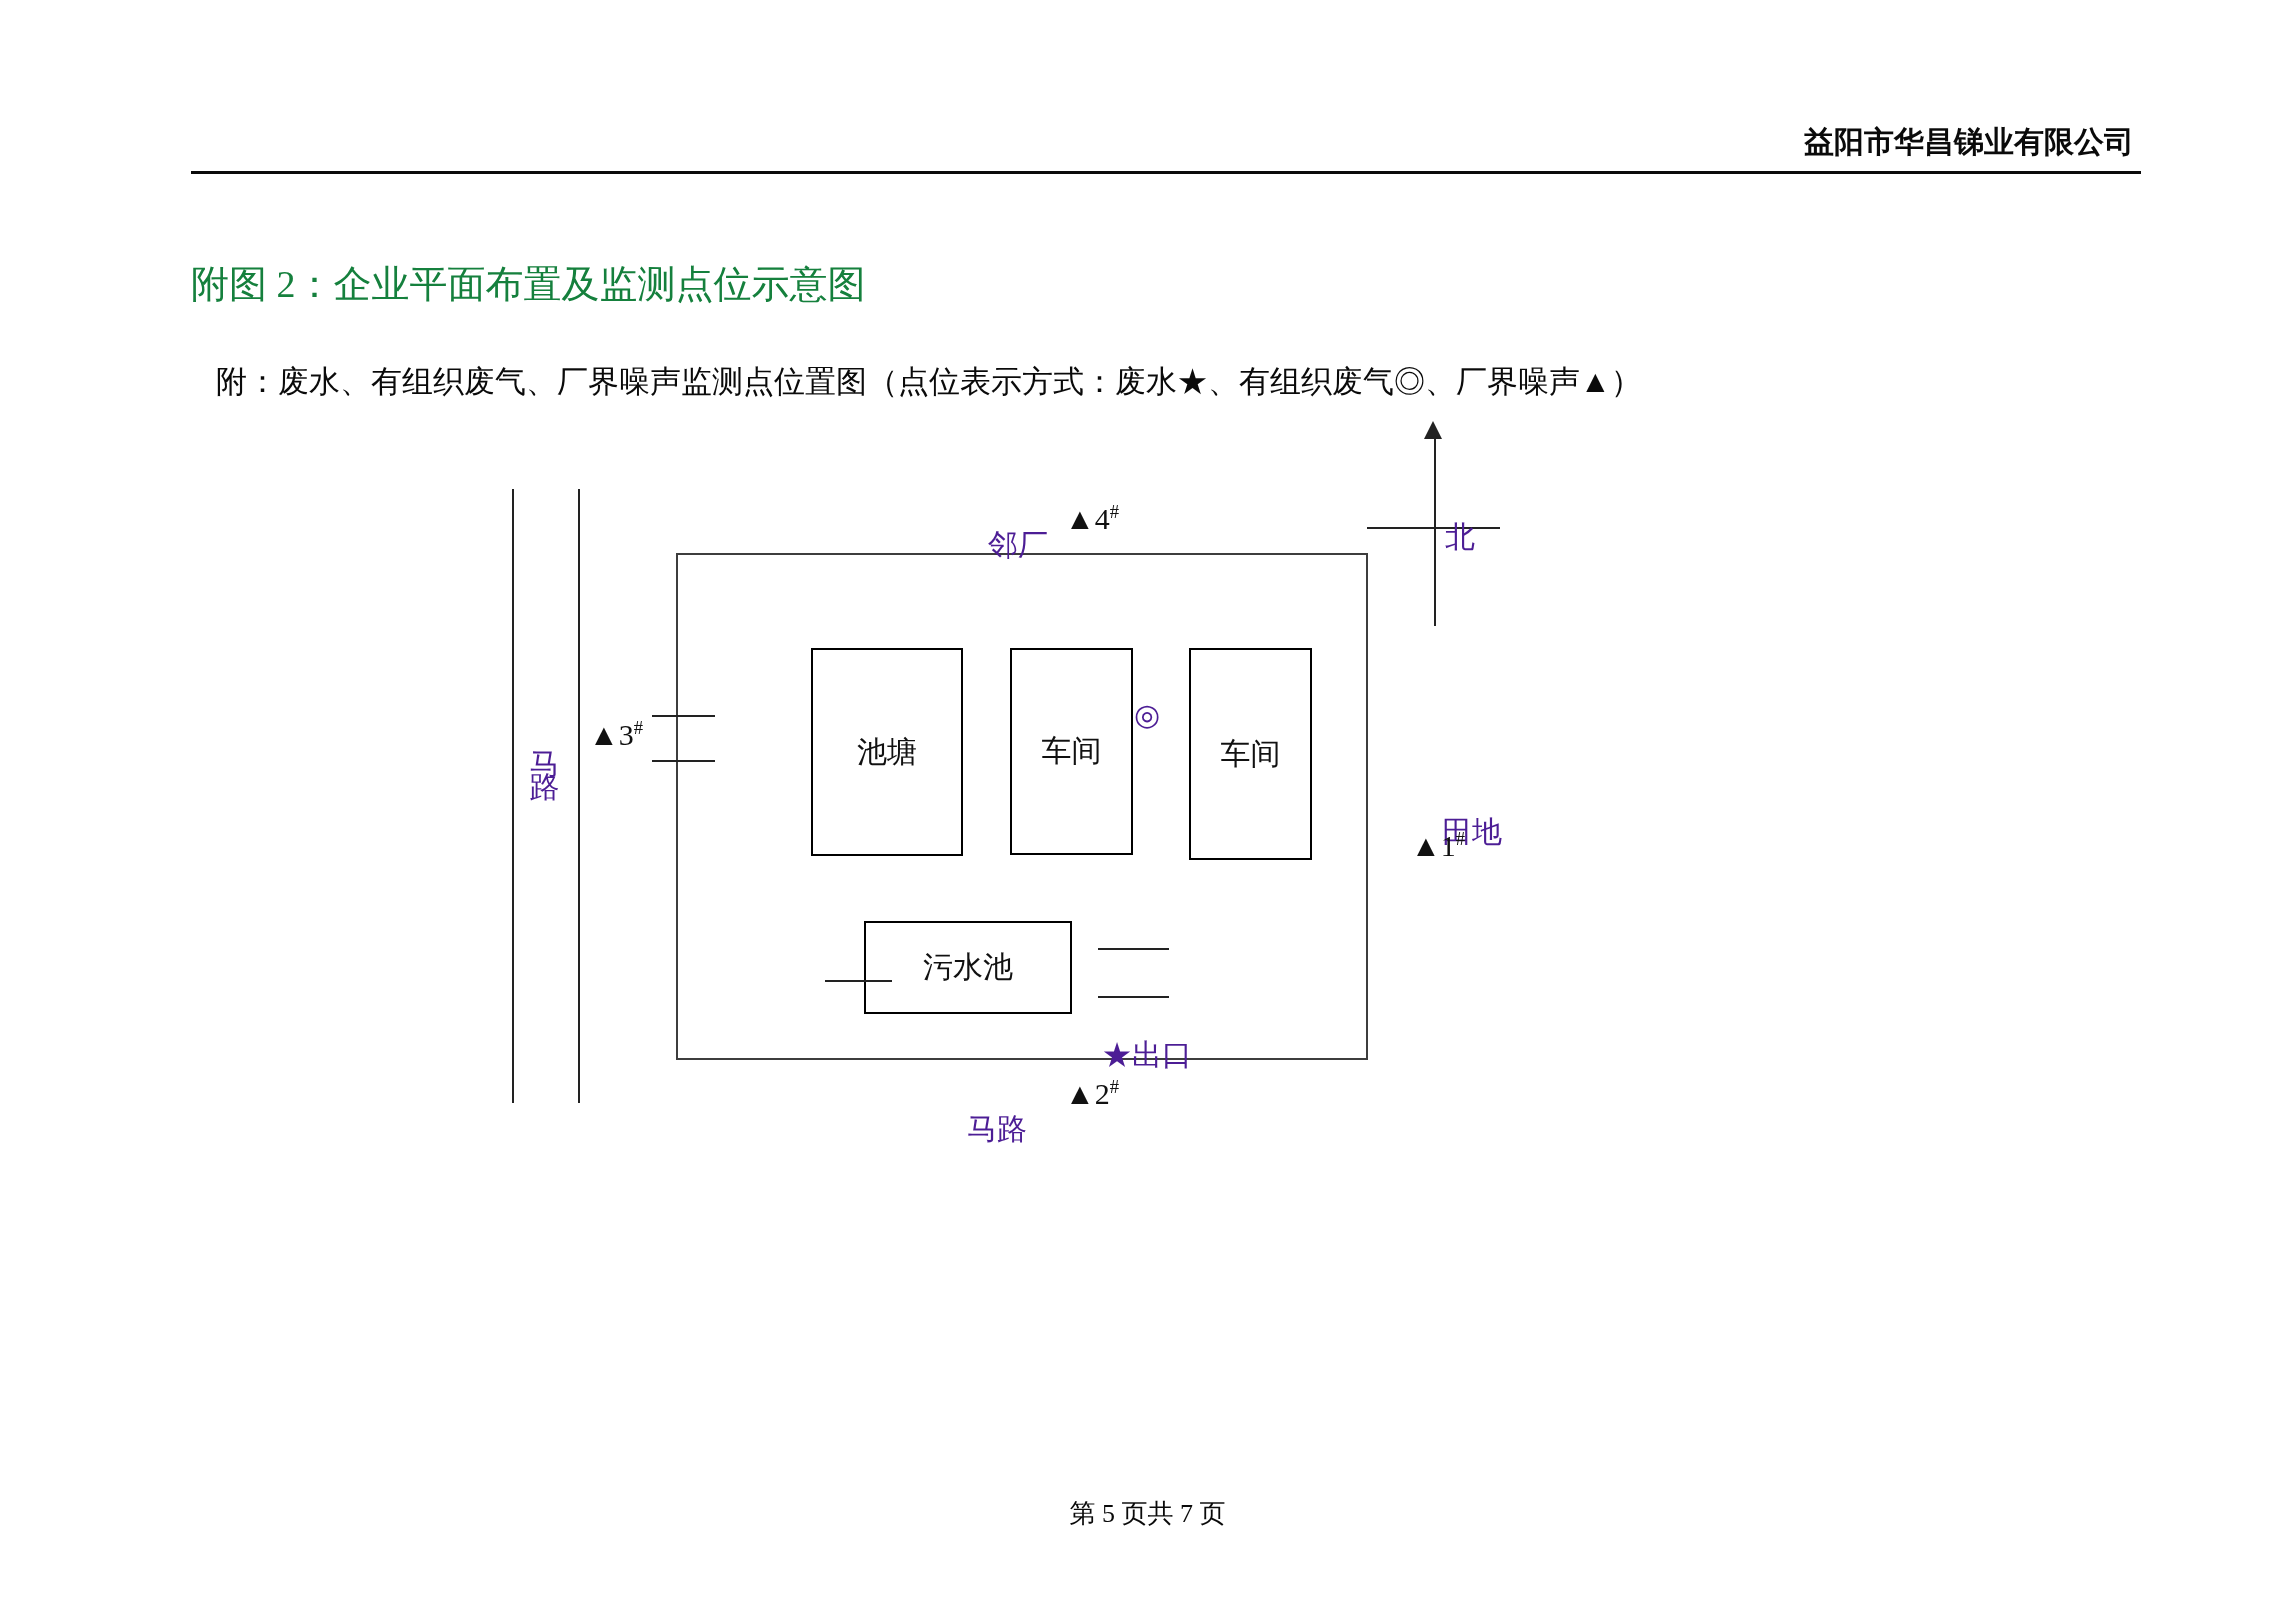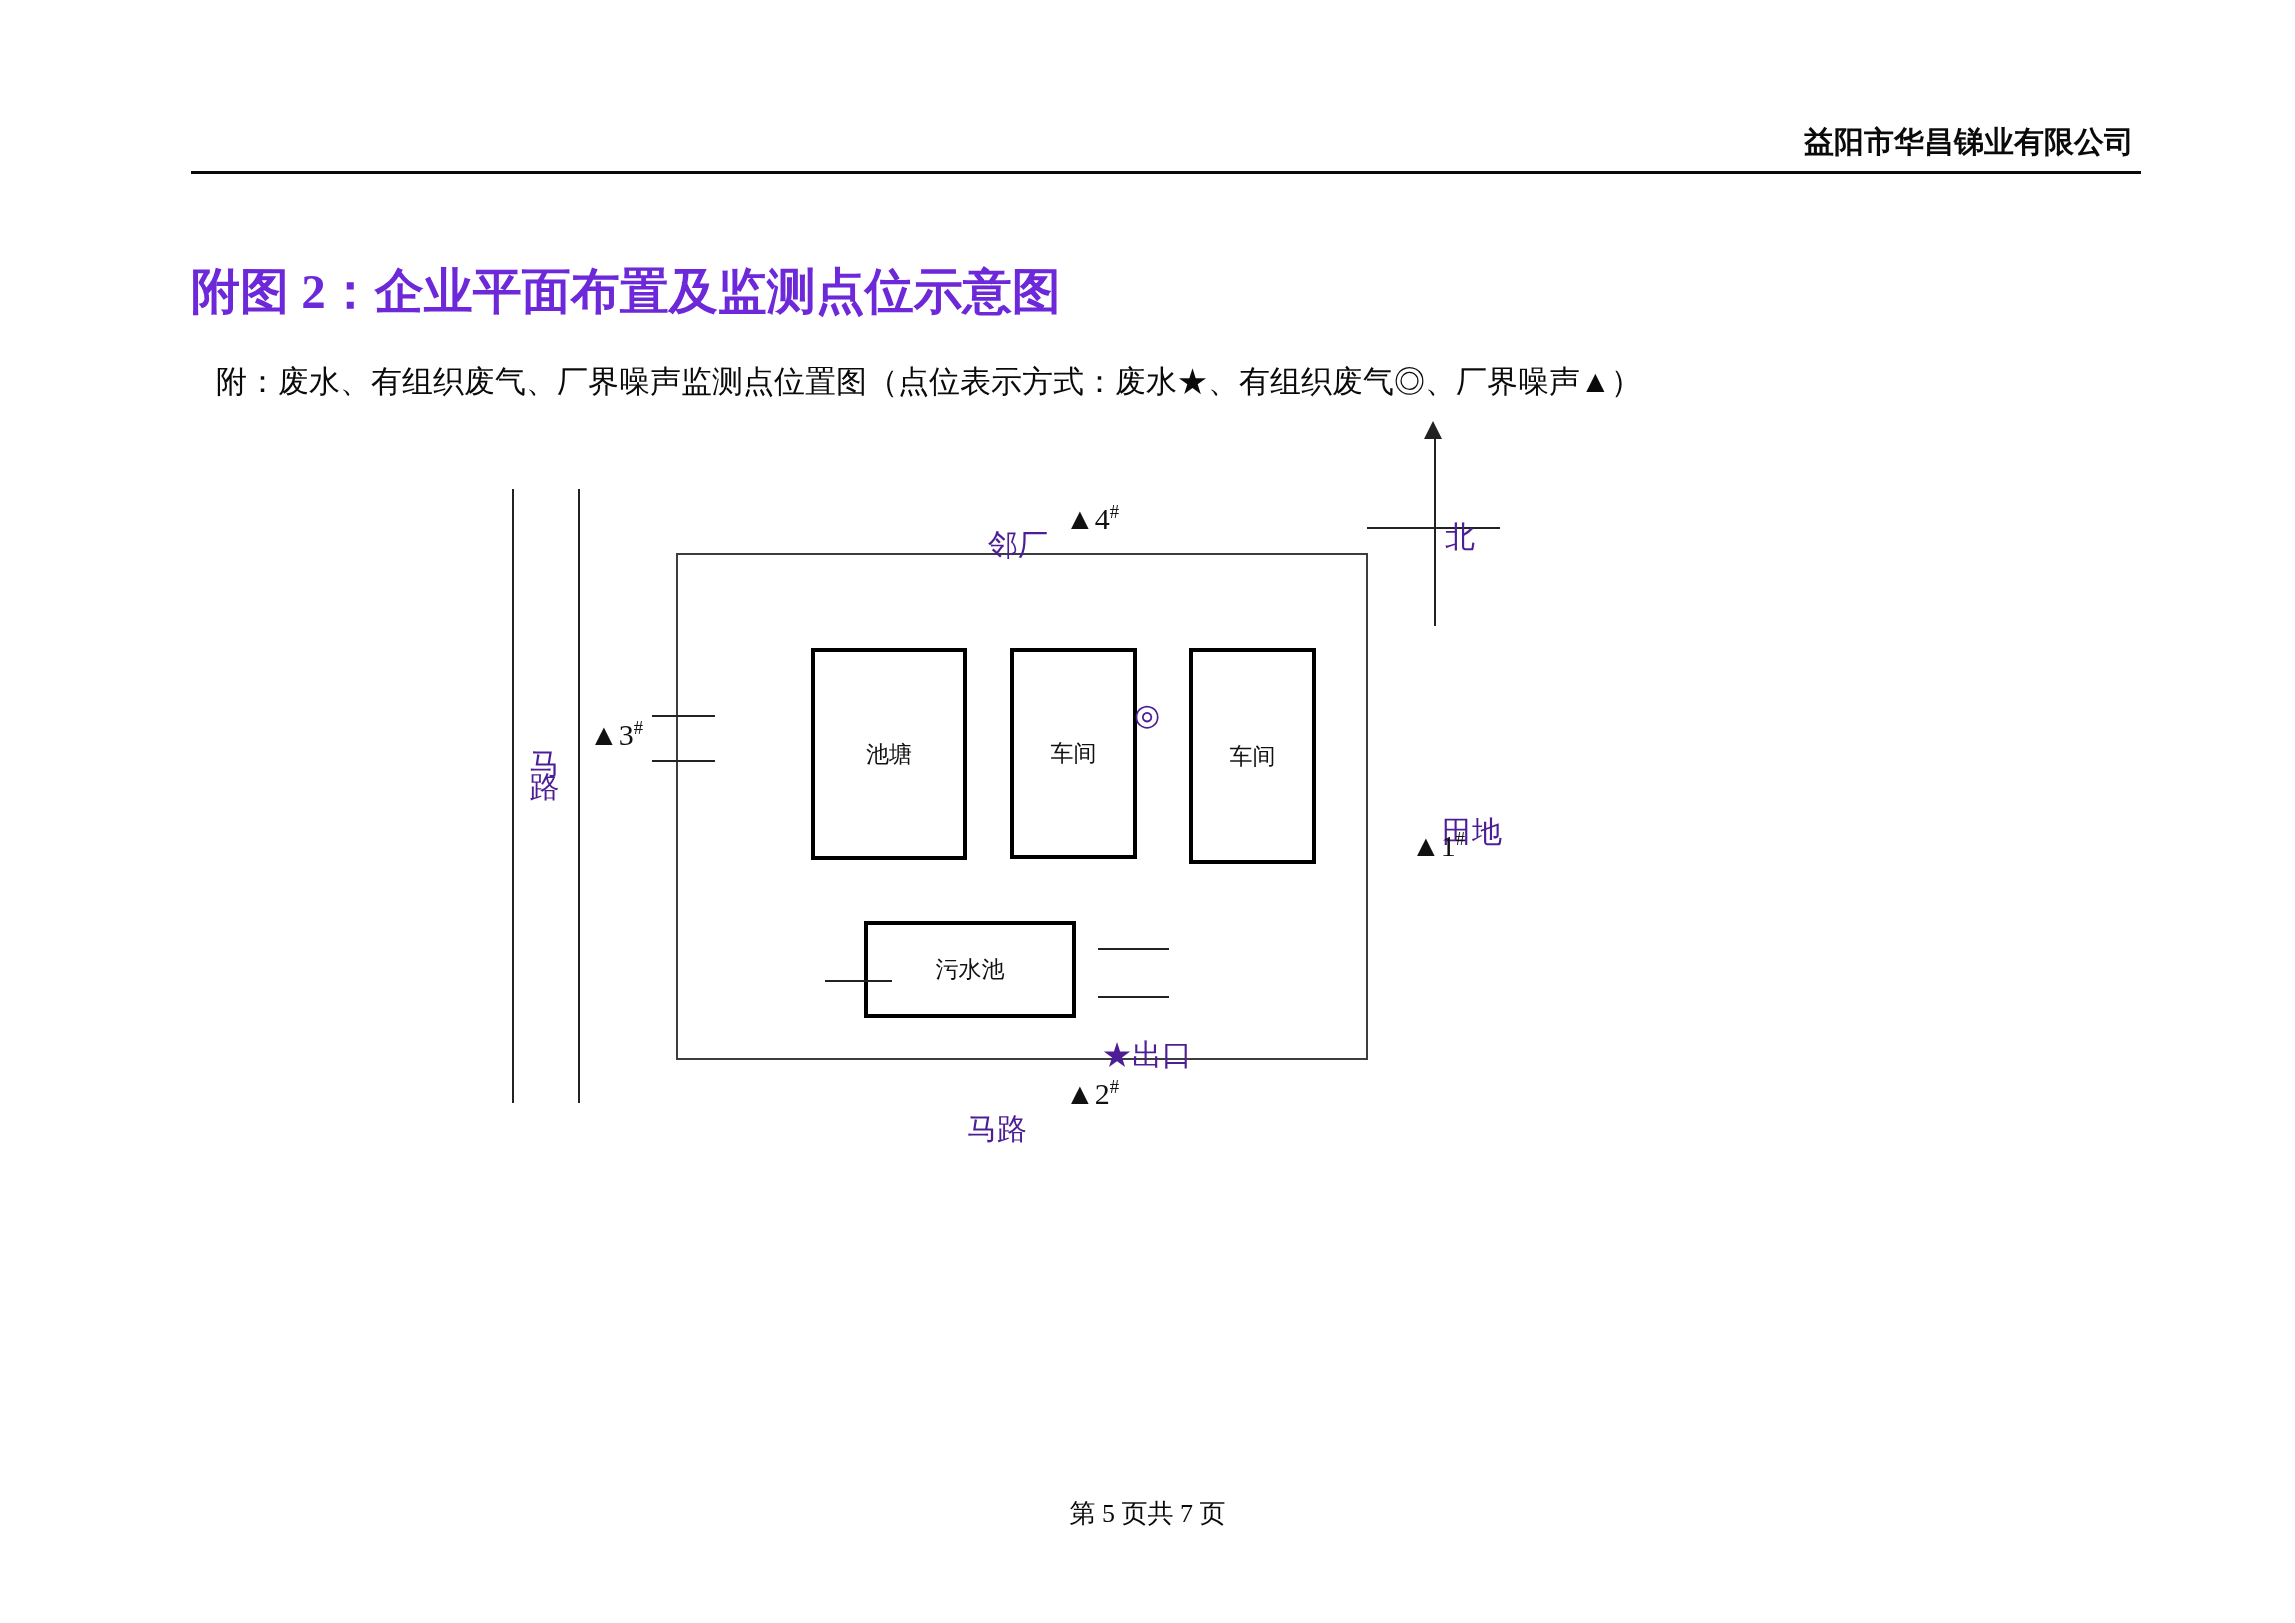--- a/index.html
+++ b/index.html
@@ -9,42 +9,42 @@
     height:1623px;
     background:#ffffff;
     font-family:"Liberation Serif", serif;
     color:#111111;
     overflow:hidden;
   }
   .line{position:absolute;background:#222222;}
   .lbl{position:absolute;font-size:30px;color:#4c1d95;white-space:nowrap;line-height:1.15;margin-top:36px;}
   .box{
     position:absolute;
-    border:4px solid #000000;
+    border:2px solid #000000;
     display:flex;
     align-items:center;
     justify-content:center;
-    font-size:23px;
+    font-size:30px;
     color:#111;
     background:#ffffff;
   }
   .company{
     position:absolute;
     top:122px;
     right:161px;
     font-family:"Liberation Sans", sans-serif;
     font-weight:700;
     font-size:30px;
     color:#0a0a0a;
     white-space:nowrap;
   }
   .hrule{position:absolute;left:191px;top:171px;width:1950px;height:2.6px;background:#0a0a0a;}
   .title{
     position:absolute;left:191px;top:259px;
-    font-size:49px;font-weight:700;color:#6d28d9;white-space:nowrap;
+    font-size:38px;font-weight:400;color:#15803d;white-space:nowrap;
   }
   .subtitle{
     position:absolute;left:216px;top:361px;
     font-size:31px;color:#0a0a0a;white-space:nowrap;
   }
   .vertical{
     writing-mode:vertical-rl;
     text-orientation:upright;
     letter-spacing:19.6px;
   }

